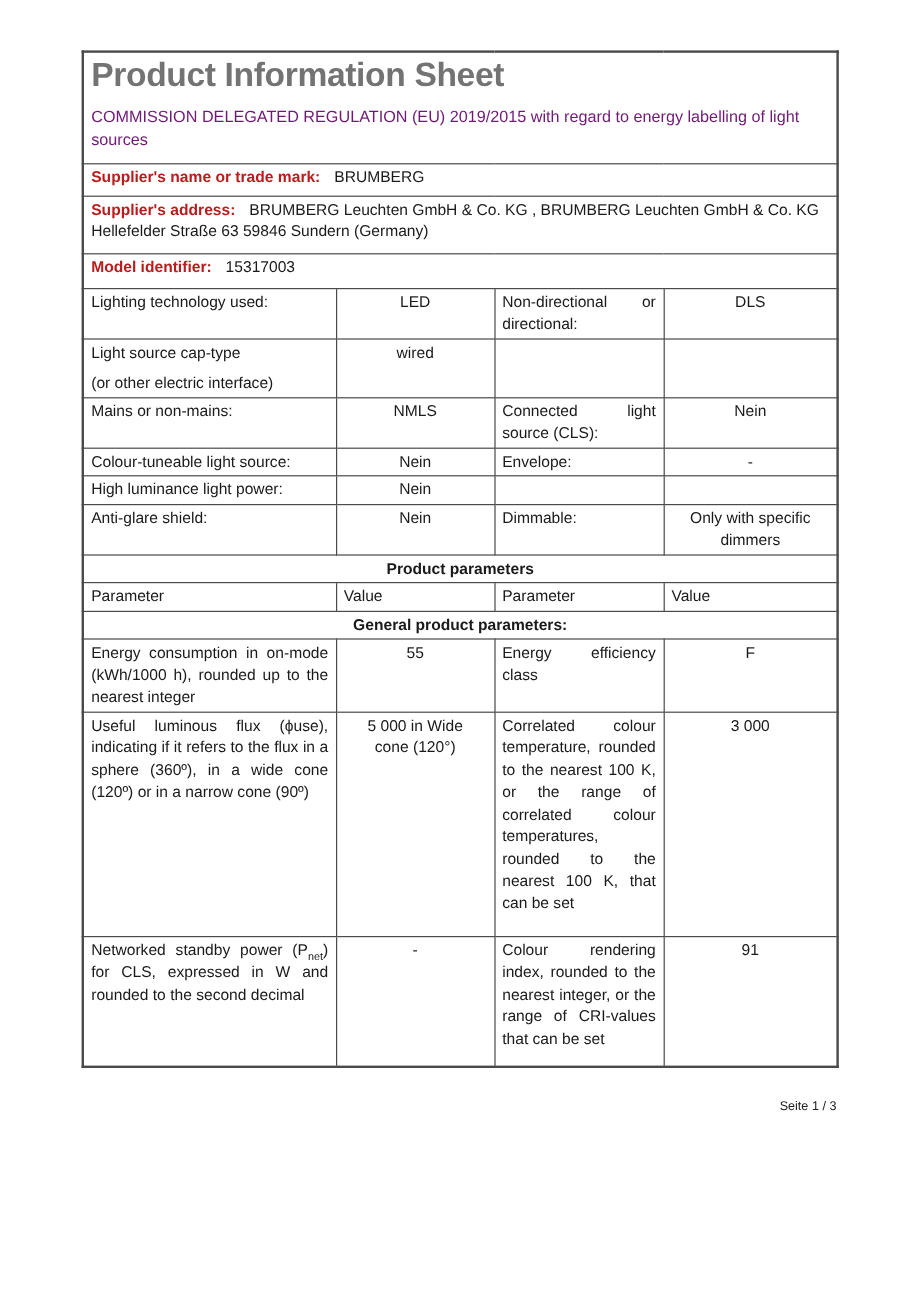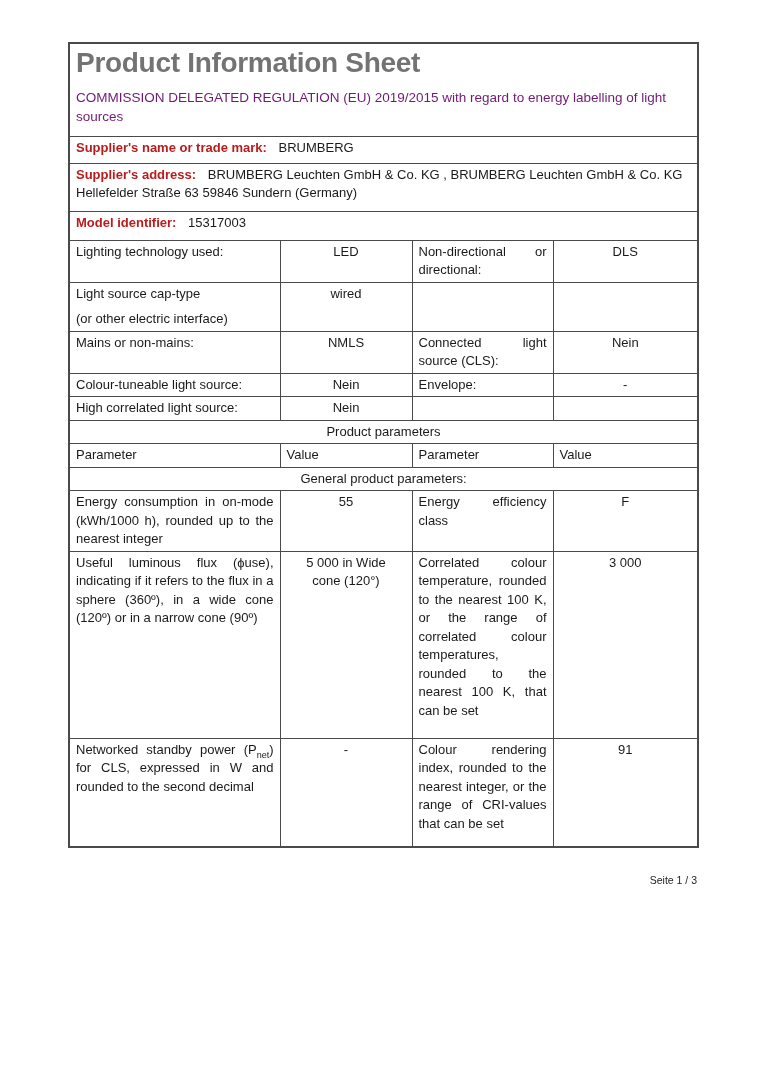--- a/index.html
+++ b/index.html
@@ -29,21 +29,21 @@
     color:#737373;letter-spacing:-0.3px;
   }
   p.regulation{margin:0;font-size:13.5px;line-height:19px;color:#701a75;}
   
   td.label-row{padding-top:4px;}
   b.lbl{font-weight:bold;color:#b91c1c;}
   span.lbl-val{margin-left:8px;}
   
   td.pcell{text-align:justify;margin-left:17px;}
   td.vcell{text-align:center;}
-  td.section{text-align:center;font-weight:normal;}
+  td.section{text-align:center;font-weight:bold;}
   p.l1{margin:0;}
   p.l2{margin:7px 0 0 0;}
   sub{font-size:9px;line-height:0;}
   span.vw88{display:inline-block;max-width:88px;}
   span.vw102{display:inline-block;max-width:102px;}
   .footer{
     margin-top:26px;text-align:right;
     font-size:10.5px;line-height:13px;color:#222;
   }
 </style>
@@ -110,24 +110,32 @@
       <td class="pcell">Connected light source (CLS):</td>
       <td class="vcell">Nein</td>
     </tr>
     <tr style="height:22px">
       <td class="pcell">Colour-tuneable light source:</td>
       <td class="vcell">Nein</td>
       <td class="pcell">Envelope:</td>
       <td class="vcell">-</td>
     </tr>
     <tr style="height:22px">
-      <td class="pcell">High correlated light source:</td>
+      <td class="pcell">High luminance light power:</td>
       <td class="vcell">Nein</td>
       <td class="pcell"></td>
       <td class="vcell"></td>
+    </tr>
+    <tr style="height:40px">
+      <td class="pcell">Anti-glare shield:</td>
+      <td class="vcell">Nein</td>
+      <td class="pcell">Dimmable:</td>
+      <td class="vcell">
+        <span class="vw102">Only with specific dimmers</span>
+      </td>
     </tr>
 
     <tr style="height:22px">
       <td colspan="4" class="section">Product parameters</td>
     </tr>
     <tr style="height:22px">
       <td>Parameter</td>
       <td>Value</td>
       <td>Parameter</td>
       <td>Value</td>

